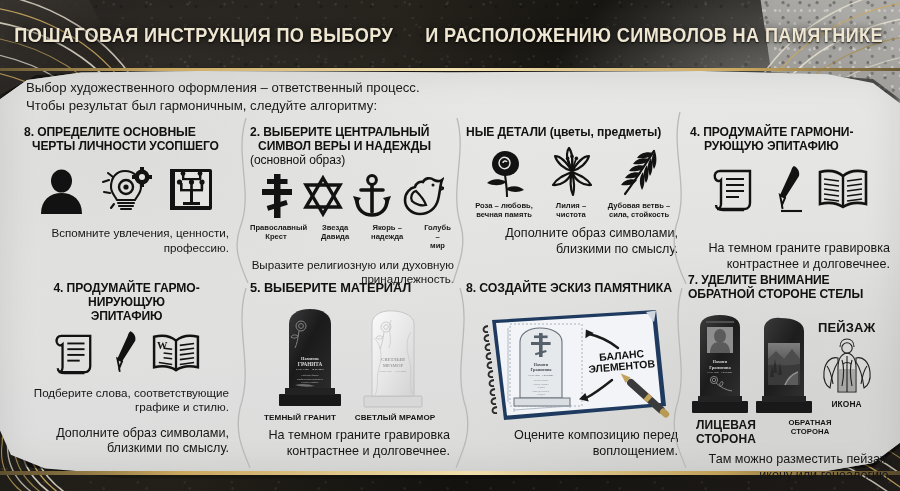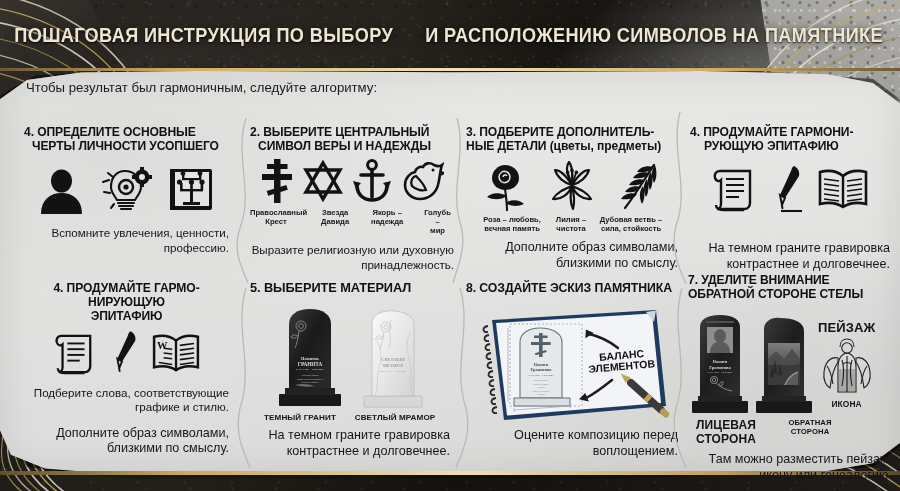--- a/index.html
+++ b/index.html
@@ -214,26 +214,27 @@
 <svg class="divider" style="left:448px; top:288px; width:28px; height:180px;" viewBox="0 0 28 180">
     <path d="M12,0 C24,40 4,80 18,120 C24,146 14,164 8,180" fill="none" stroke="#b9b9b7" stroke-width="1.3"></path>
   </svg>
 <svg class="divider" style="left:666px; top:288px; width:28px; height:180px;" viewBox="0 0 28 180">
     <path d="M16,0 C4,40 24,80 10,120 C4,146 14,164 20,180" fill="none" stroke="#b9b9b7" stroke-width="1.3"></path>
   </svg>
 
 <div id="content">
 
   <div id="intro">
+    <div>Выбор художественного оформления – ответственный процесс.</div>
     <div>Чтобы результат был гармоничным, следуйте алгоритму:</div>
   </div>
 
   <div class="col" style="left:24px; width:205px;">
     <div class="step-title t-left">
-      <div>4. ОПРЕДЕЛИТЕ ОСНОВНЫЕ</div>
+      <div>8. ОПРЕДЕЛИТЕ ОСНОВНЫЕ</div>
       <div style="padding-left:8px">ЧЕРТЫ ЛИЧНОСТИ УСОПШЕГО</div>
     </div>
     <div class="icon-row" style="gap:16px;">
       <svg width="45" height="46" viewBox="0 0 45 46">
         <ellipse cx="22.5" cy="13" rx="10.5" ry="11.5" fill="#121212"></ellipse>
         <path d="M2,46 C2,32 11,25 22.5,25 C34,25 43,32 43,46 Z" fill="#121212"></path>
       </svg>
       <svg width="52" height="48" viewBox="0 0 52 48">
         <g stroke="#121212" stroke-width="2.1" fill="none" stroke-linecap="round">
           <path d="M3,16 L9,14 M4,26 L10,27 M8,7 L13,11 M14,38 L11,42"></path>
@@ -273,20 +274,21 @@
         <rect x="2" y="2" width="5" height="41" fill="#121212"></rect>
       </svg>
     </div>
     <div class="caption" style="margin-top:12px;">Вспомните увлечения, ценности, профессию.</div>
   </div>
 
   <div class="col" style="left:250px; width:204px;">
     <div class="step-title t-left">
       <div>2. ВЫБЕРИТЕ ЦЕНТРАЛЬНЫЙ</div>
       <div style="padding-left:8px">СИМВОЛ ВЕРЫ И НАДЕЖДЫ</div>
+      <div class="sub">(основной образ)</div>
     </div>
     <div class="icon-row sym" style="gap:8px; margin-top:5px; height:46px;">
       <svg width="34" height="44" viewBox="0 0 34 44">
         <g fill="#121212">
           <rect x="14" y="0" width="6.5" height="44"></rect>
           <rect x="7" y="5" width="20.5" height="5"></rect>
           <rect x="2" y="15" width="30" height="6"></rect>
           <rect x="7" y="29" width="20.5" height="5" transform="rotate(-17 17 31.5)"></rect>
         </g>
       </svg>
@@ -331,21 +333,20 @@
       <div class="lbl" style="width:40px">
         <div>Голубь –</div>
         <div>мир</div>
       </div>
     </div>
     <div class="caption" style="margin-top:8px;">Выразите религиозную или духовную принадлежность.</div>
   </div>
 
   <div class="col" style="left:466px; width:212px;">
     <div class="step-title t-left">
-      <div>3. ПОДБЕРИТЕ ДОПОЛНИТЕЛЬ-</div>
       <div>НЫЕ ДЕТАЛИ (цветы, предметы)</div>
     </div>
     <div class="icon-row" style="gap:14px; margin-top:8px; height:50px; align-items:center;">
       <svg width="50" height="50" viewBox="0 0 50 50">
         <g fill="#121212">
           <path d="M24,4 C32,4 38,10 38,17 C38,24 32,29 24,29 C17,29 11,24 11,17 C11,10 17,4 24,4 Z"></path>
         </g>
         <g fill="none" stroke="#e4e4e2" stroke-width="1.5">
           <path d="M18,16 C18,12 22,9 26,11 C30,13 30,19 26,21 C22,23 18,20 18,16 Z"></path>
           <path d="M22,16 C22,14 25,13 26,15"></path>
@@ -386,21 +387,21 @@
           <path d="M32,19 C26,17 19,19 16,24 C22,25 29,24 32,19 Z"></path>
           <path d="M28,26 C22,24 15,26 12,31 C18,32 25,31 28,26 Z"></path>
           <path d="M24,33 C18,31 11,33 8,38 C14,39 21,38 24,33 Z"></path>
           <path d="M42,4 C44,10 44,17 41,22 C38,16 38,9 42,4 Z"></path>
           <path d="M38,11 C40,17 40,24 37,29 C34,23 34,16 38,11 Z"></path>
           <path d="M34,18 C36,24 36,31 33,36 C30,30 30,23 34,18 Z"></path>
           <path d="M30,25 C32,31 32,38 29,43 C26,37 26,30 30,25 Z"></path>
         </g>
       </svg>
     </div>
-    <div class="lbl-row" style="gap:0; margin-top:4px;">
+    <div class="lbl-row" style="gap:8px; margin-top:4px;">
       <div class="lbl" style="width:66px">
         <div>Роза – любовь,</div>
         <div>вечная память</div>
       </div>
       <div class="lbl" style="width:52px">
         <div>Лилия –</div>
         <div>чистота</div>
       </div>
       <div class="lbl" style="width:68px">
         <div>Дубовая ветвь –</div>

